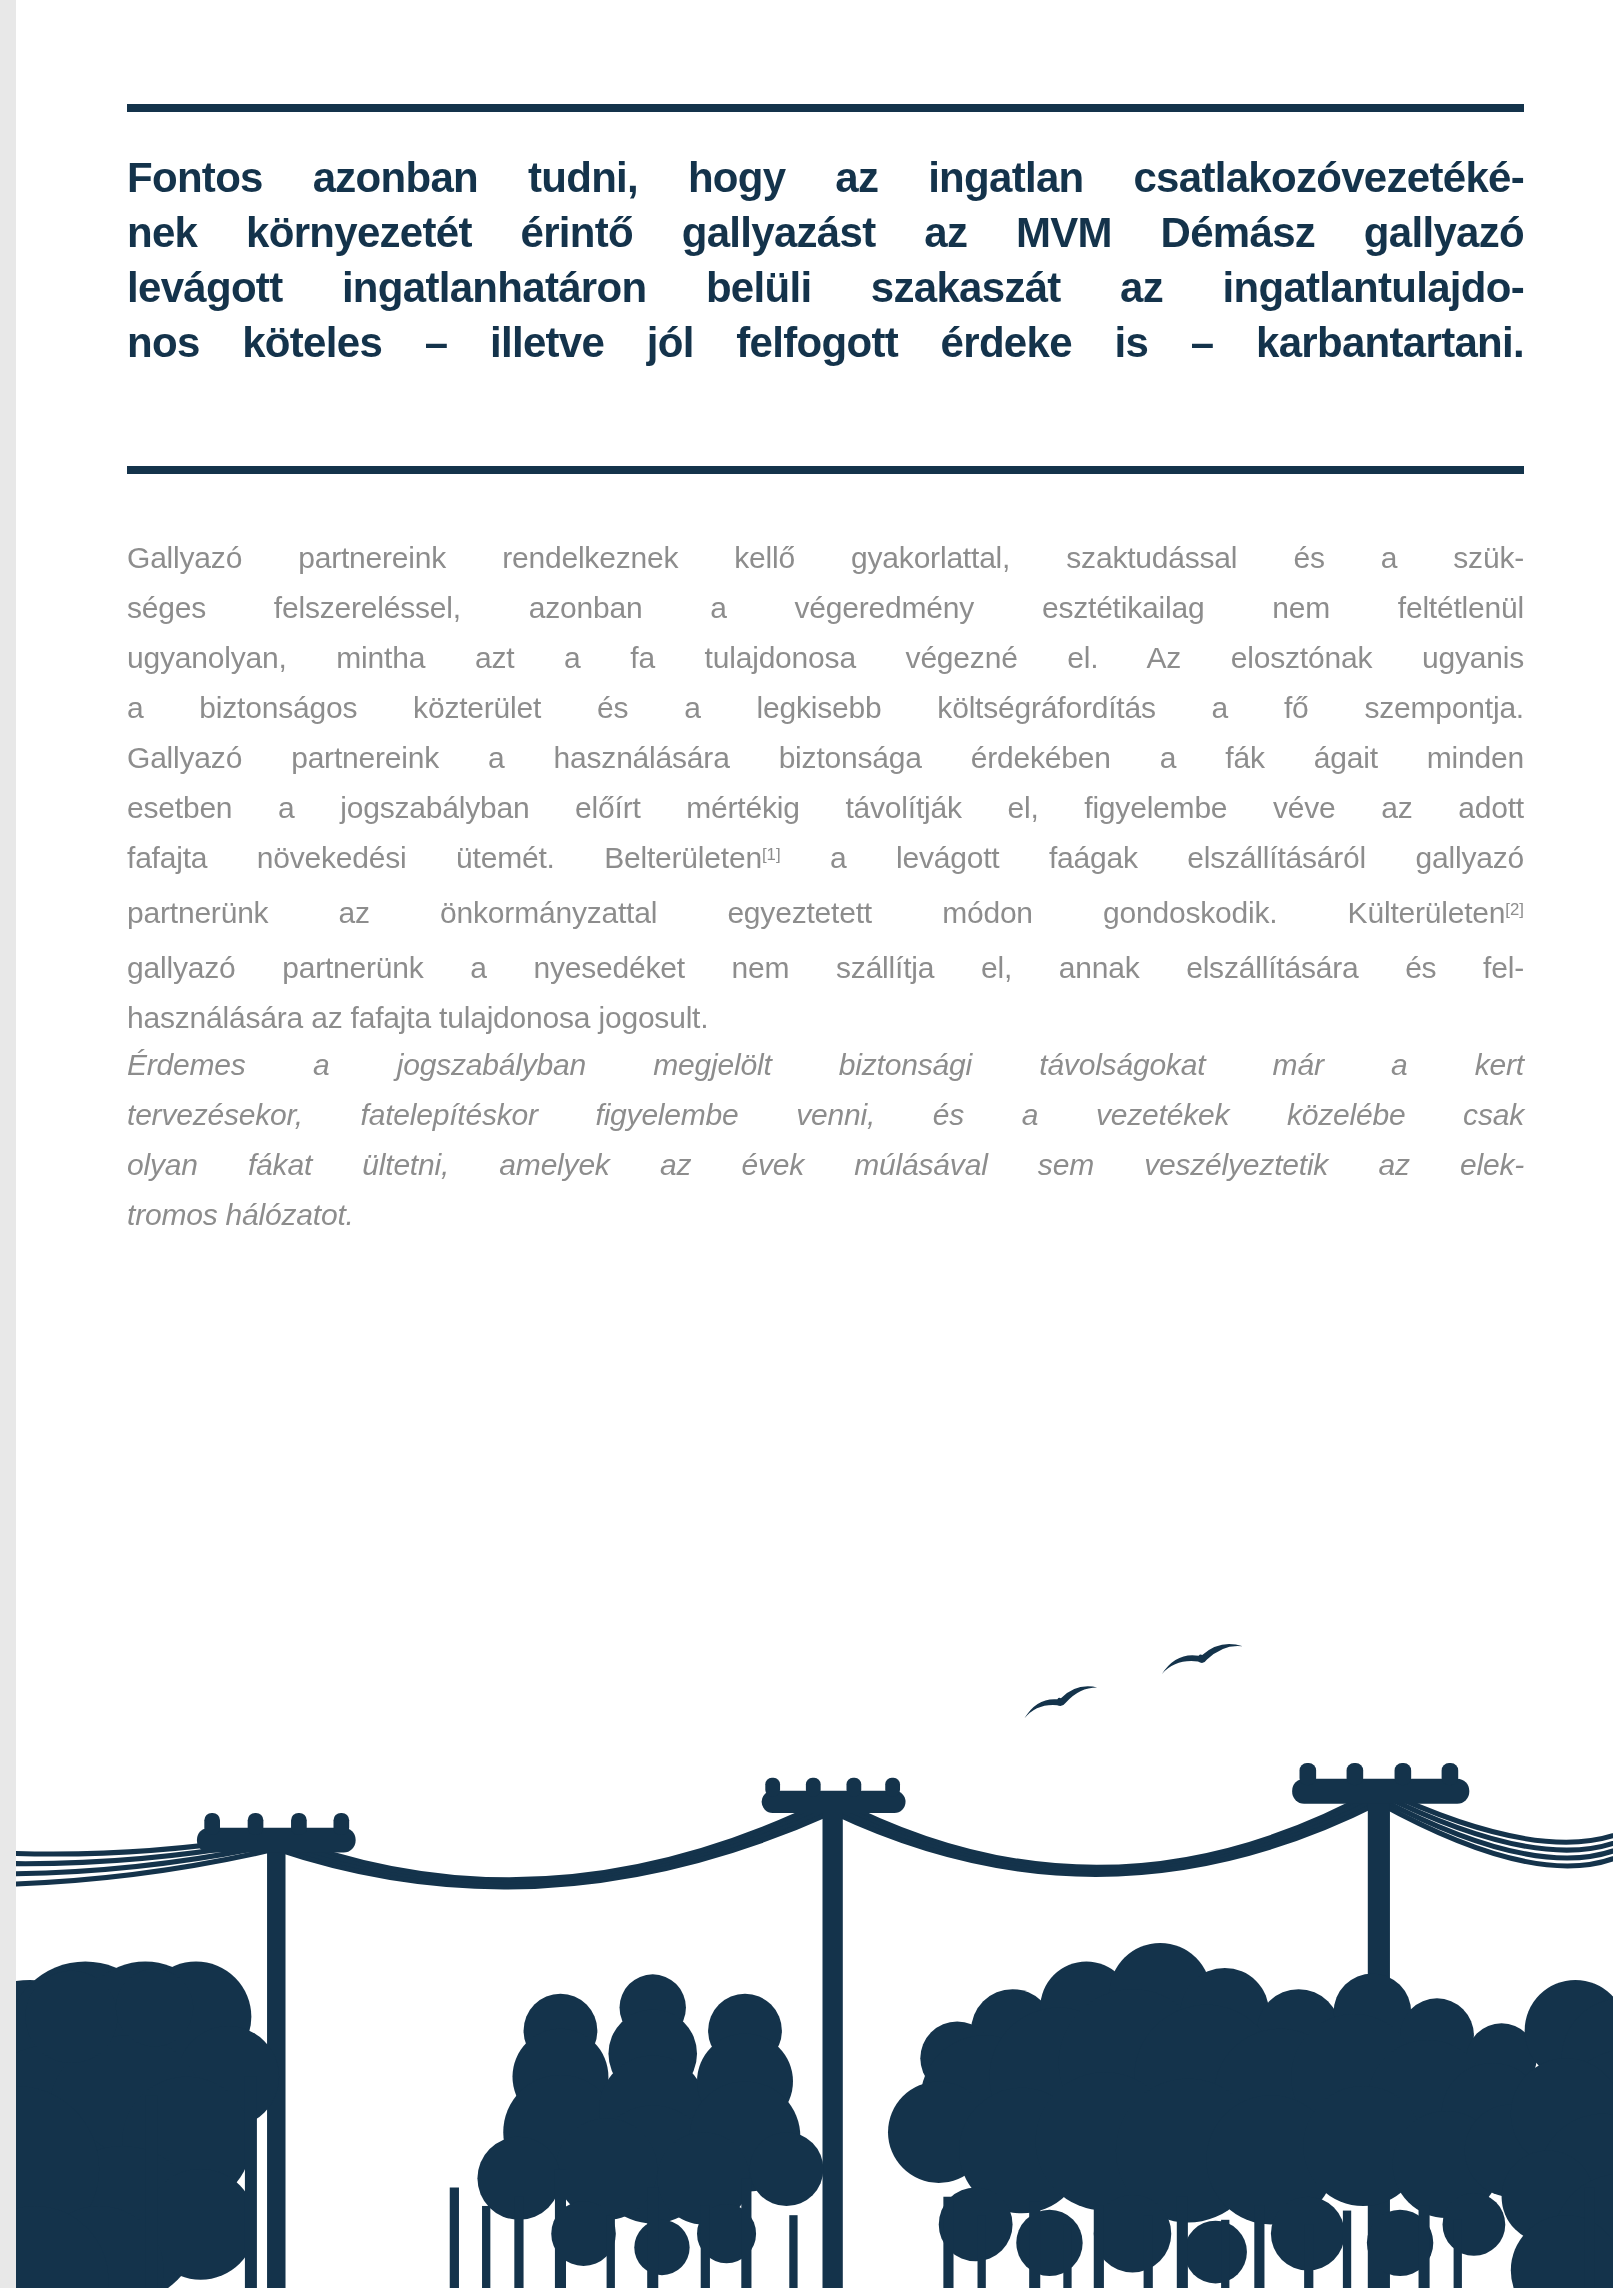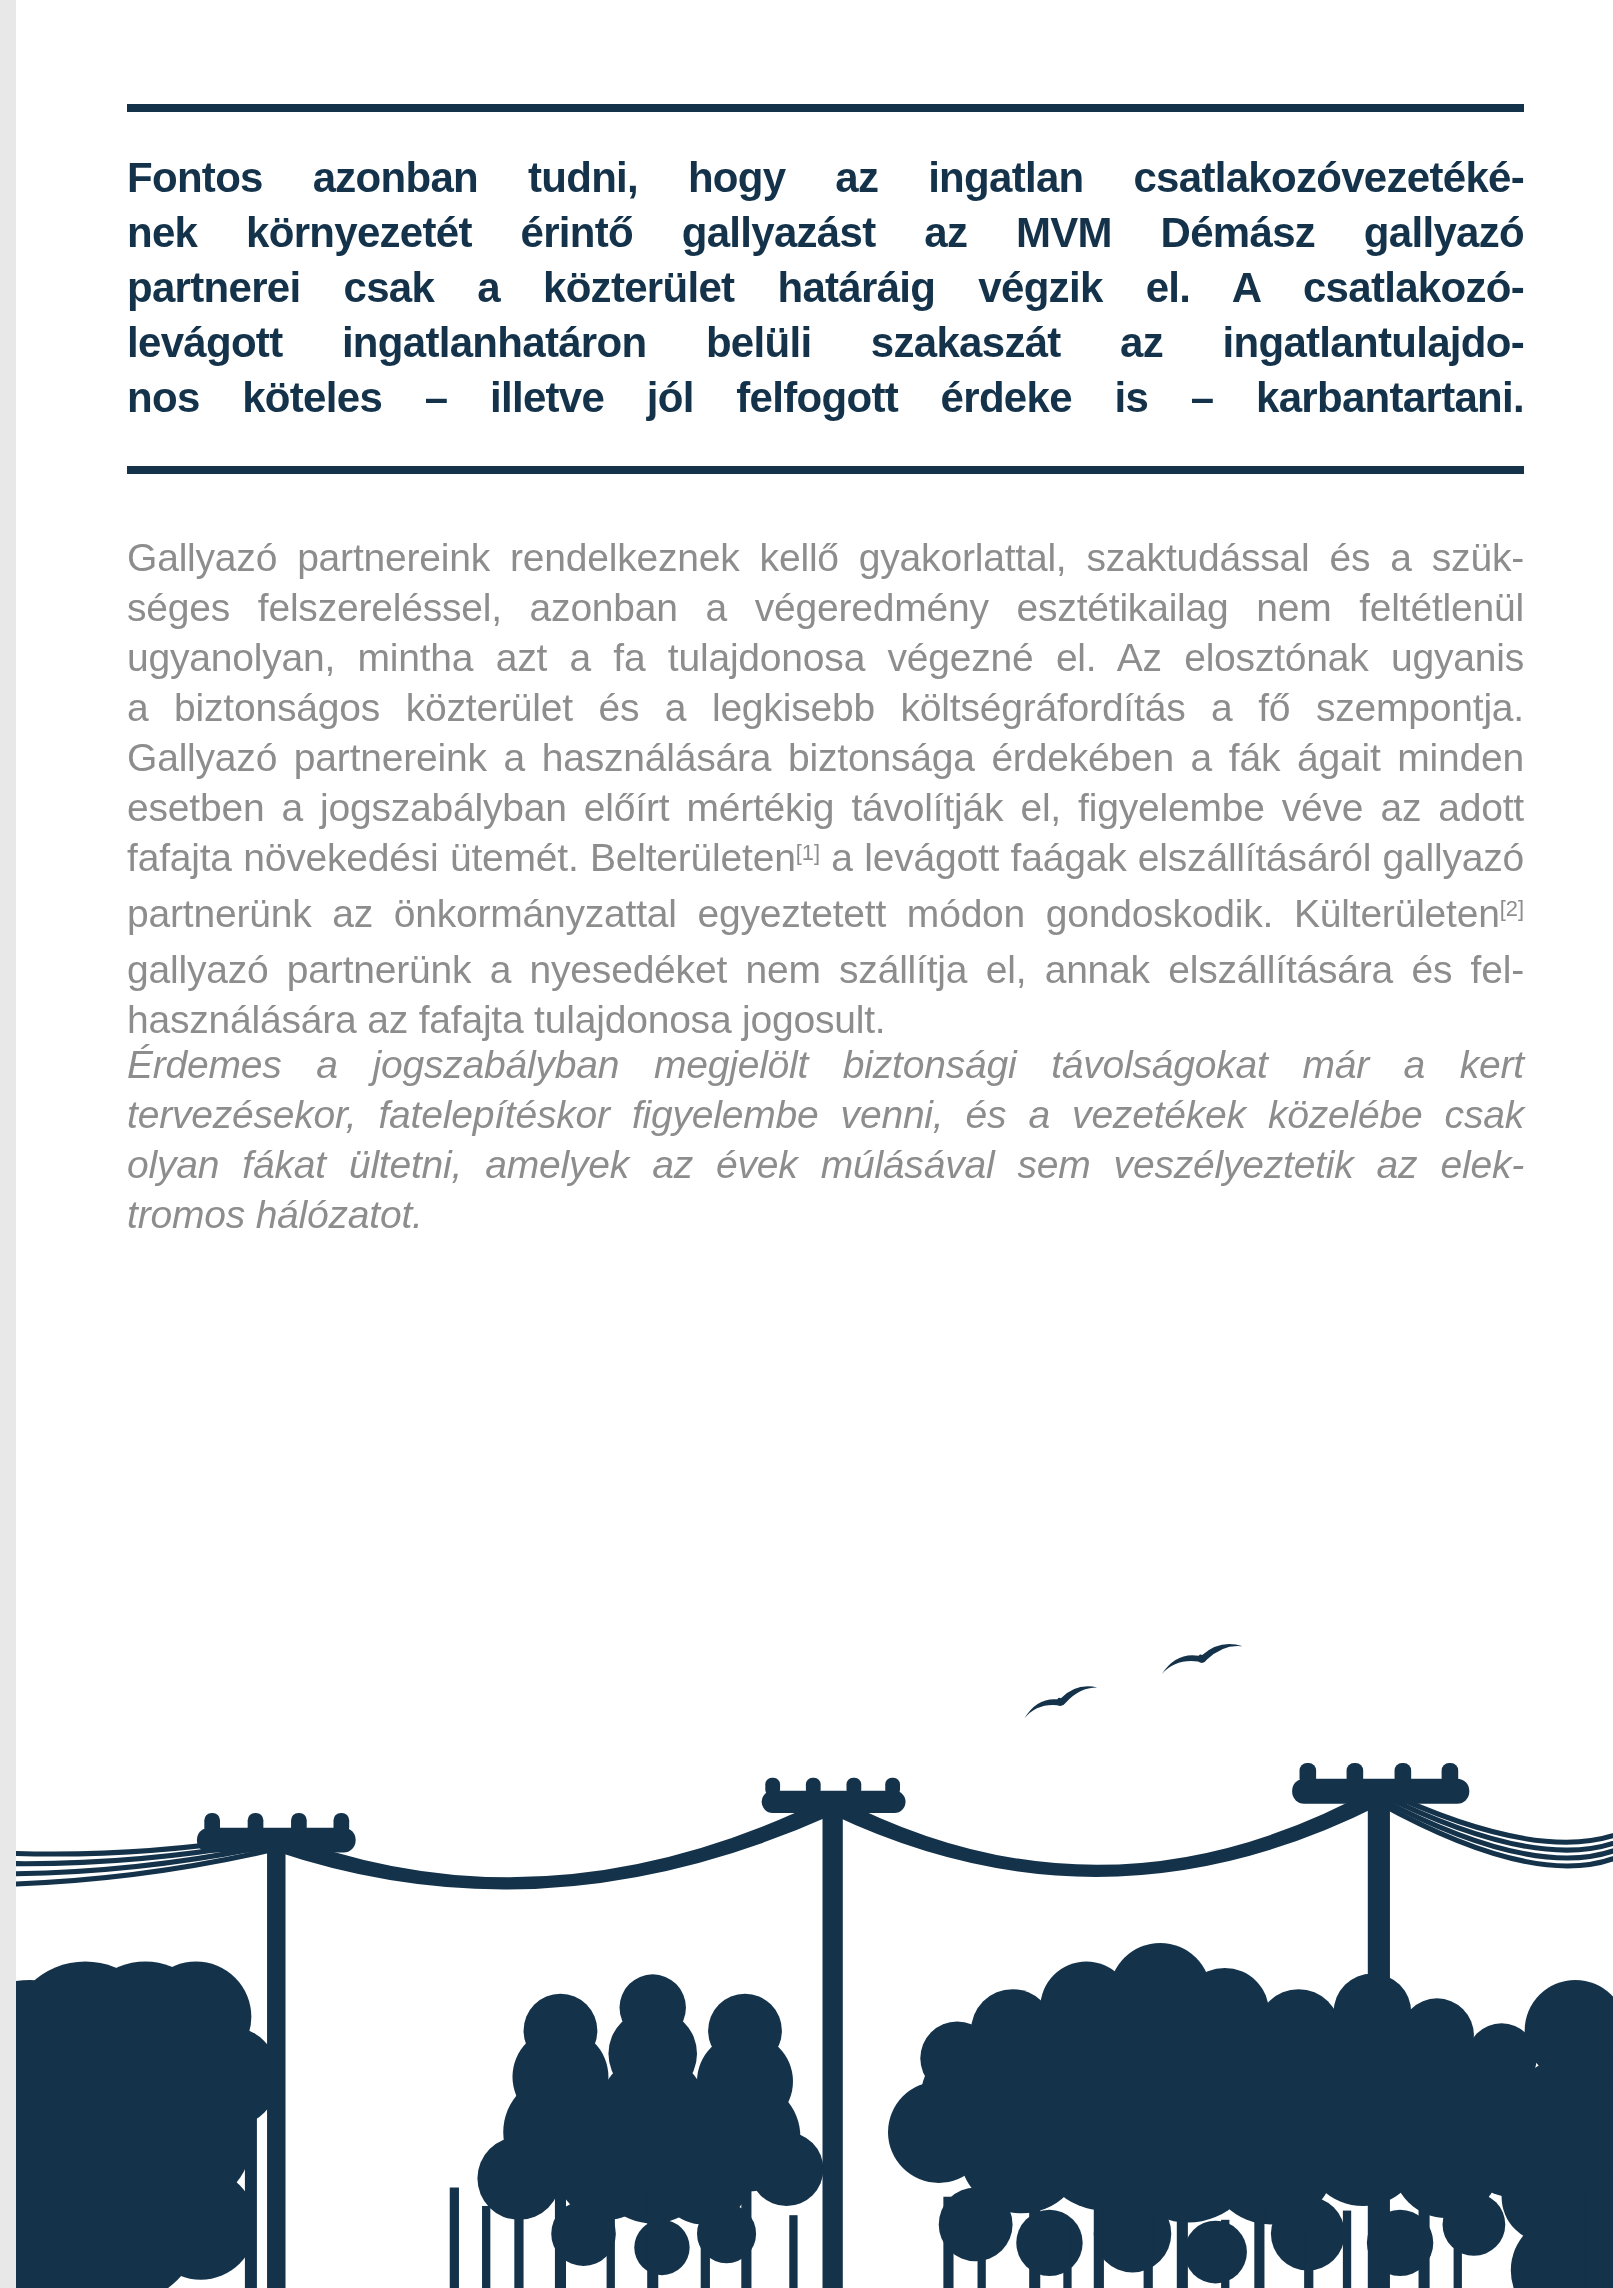--- a/index.html
+++ b/index.html
@@ -15,21 +15,21 @@
   .rule-top{top:104px;}
   .rule-mid{top:466px;}
   .heading{
     position:absolute;left:111px;top:150px;width:1397px;
     color:#14334B;font-weight:700;font-size:42px;line-height:55px;
     letter-spacing:-0.7px;
   }
   .hline{text-align:justify;text-align-last:justify;}
   .para{
     position:absolute;left:111px;width:1397px;
-    color:#8D8D8D;font-size:39px;line-height:50px;letter-spacing:-0.2px;
+    color:#8D8D8D;font-size:30px;line-height:50px;letter-spacing:-0.2px;
     font-weight:400;
   }
   .para-1{top:533px;}
   .para-2{top:1040px;font-style:italic;}
   .bline{text-align:justify;text-align-last:justify;}
   .bline.last{text-align:justify;text-align-last:left;}
   .sup{font-size:0.56em;position:relative;top:-0.5em;letter-spacing:0;}
   .scene{position:absolute;left:0;bottom:0;width:1613px;height:692px;}
   .scene .solid{fill:#14334B;stroke:none;}
   .scene .wire{fill:none;stroke:#14334B;stroke-width:5.5;stroke-linecap:round;}
@@ -37,21 +37,20 @@
 </head>
 <body>
 
 <div class="page">
 
   <div class="rule rule-top"></div>
 
   <div class="heading">
     <div class="hline">Fontos azonban tudni, hogy az ingatlan csatlakozóvezetéké-</div>
     <div class="hline">nek környezetét érintő gallyazást az MVM Démász gallyazó</div>
-    <div class="hline">partnerei csak a közterület határáig végzik el. A csatlakozó-</div>
     <div class="hline">levágott ingatlanhatáron belüli szakaszát az ingatlantulajdo-</div>
     <div class="hline">nos köteles – illetve jól felfogott érdeke is – karbantartani.</div>
   </div>
 
   <div class="rule rule-mid"></div>
 
   <div class="para para-1">
     <div class="bline">Gallyazó partnereink rendelkeznek kellő gyakorlattal, szaktudással és a szük-</div>
     <div class="bline">séges felszereléssel, azonban a végeredmény esztétikailag nem feltétlenül</div>
     <div class="bline">ugyanolyan, mintha azt a fa tulajdonosa végezné el. Az elosztónak ugyanis</div>

